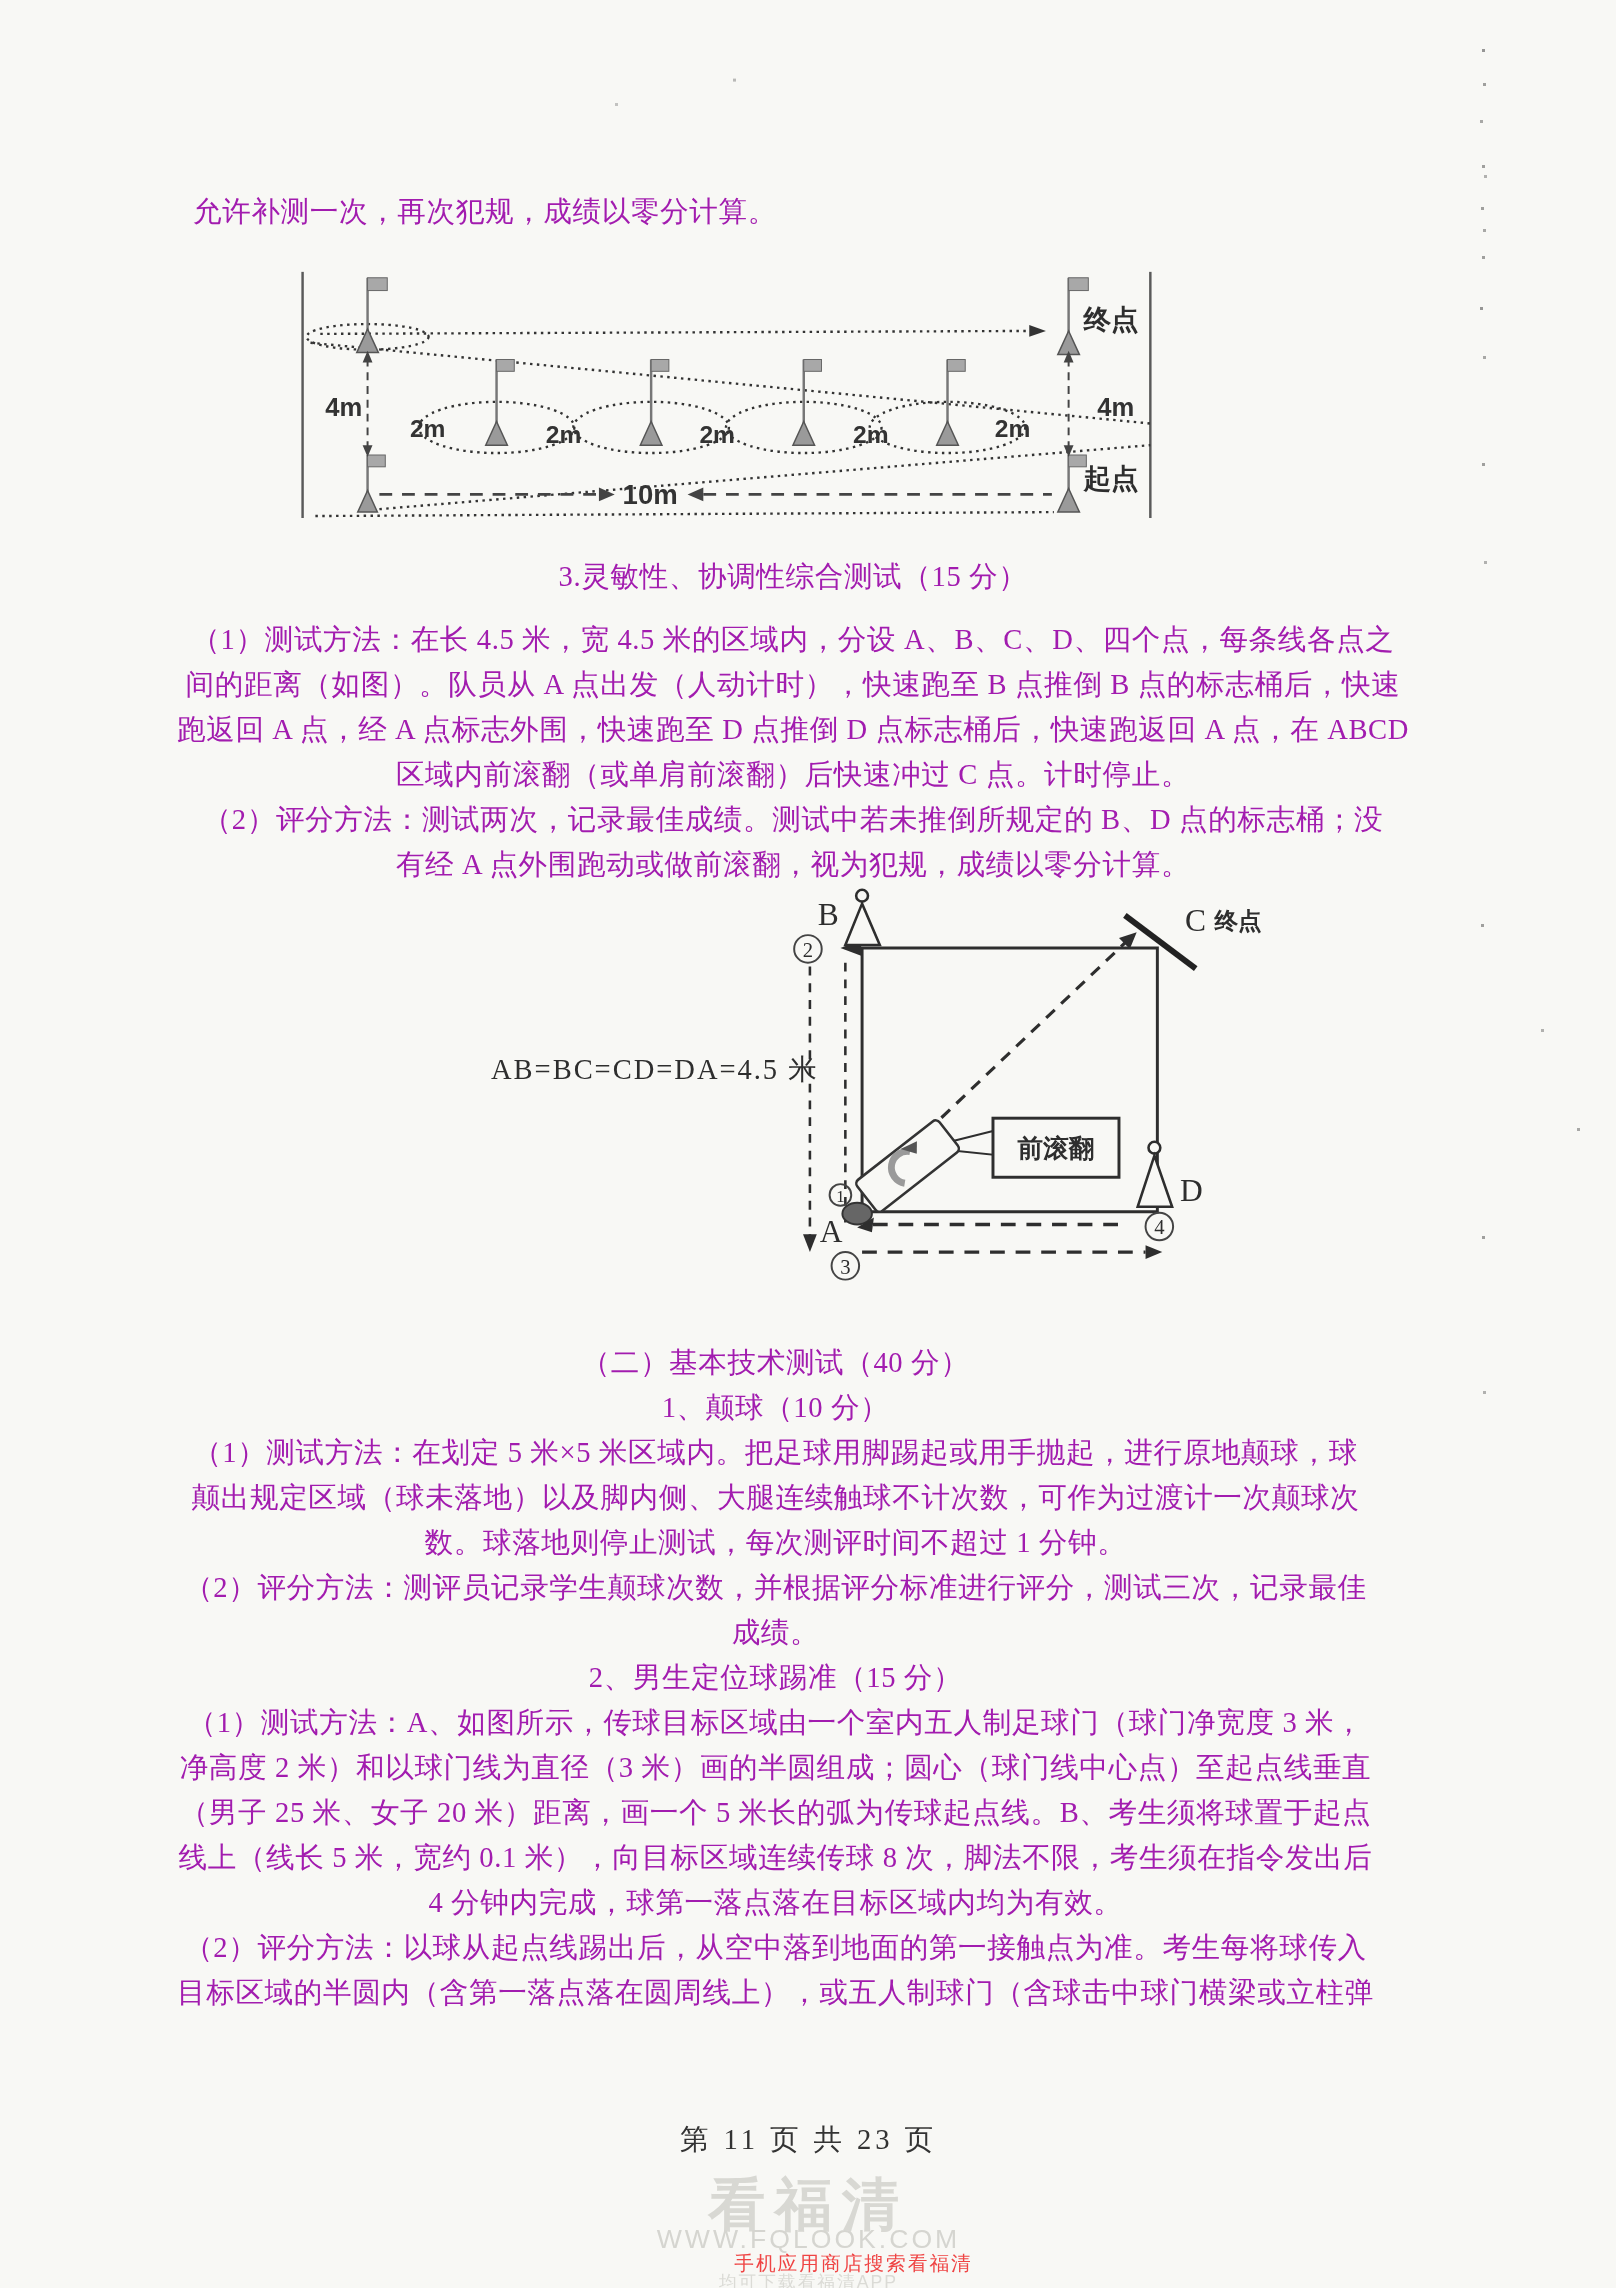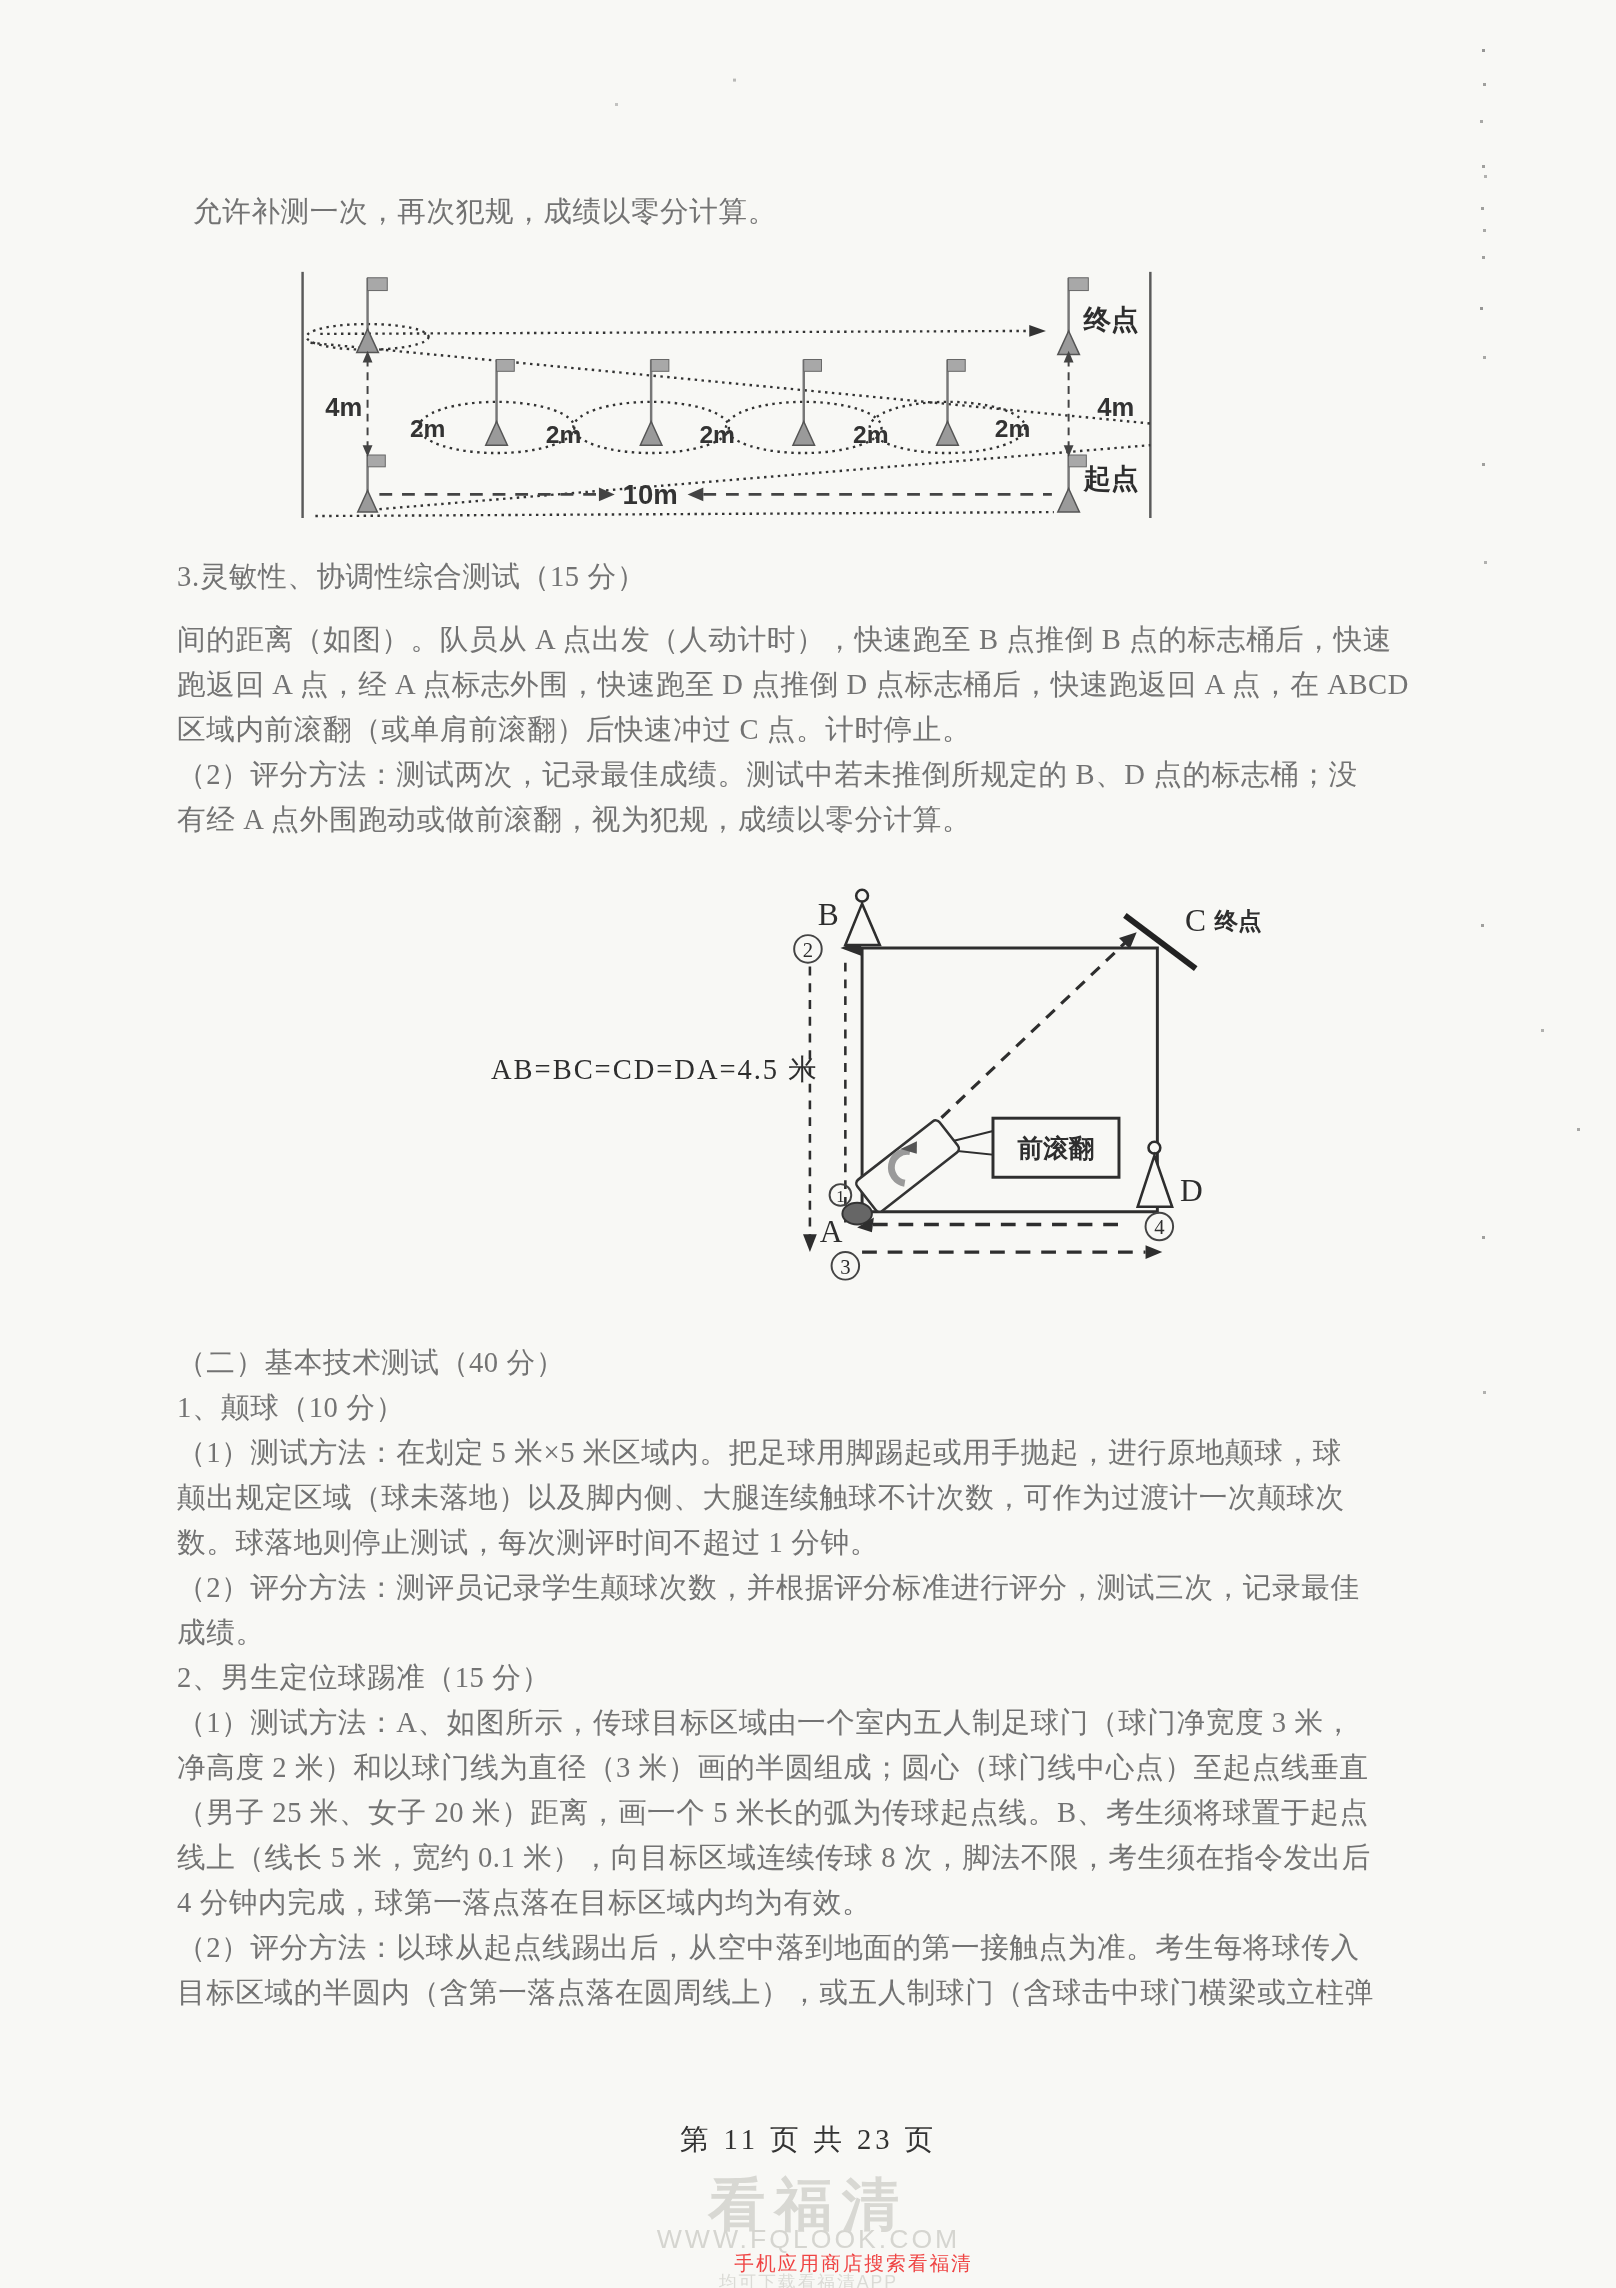--- a/index.html
+++ b/index.html
@@ -8,21 +8,22 @@
     width:1617px;height:2288px;
     background:#f8f8f5;
     overflow:hidden;
     font-family:"Liberation Serif","DejaVu Serif",serif;
     color:#2e2e2e;
   }
   .textblock{position:absolute;white-space:nowrap;}
   .line{
     height:45px;line-height:45px;
     font-size:28.6px;letter-spacing:0.6px;
-    color:#737373;
+    color:#a21caf;
+    text-align:center;
   }
   .heading-gap{margin-bottom:18px;}
   svg{position:absolute;}
   svg text{font-family:"Liberation Serif","DejaVu Serif",serif;fill:#2e2e2e;}
   .dimlabel{font-family:"Liberation Sans","DejaVu Sans",sans-serif;font-weight:bold;fill:#333;}
   .footer{
     position:absolute;left:0;top:2120px;width:100%;
     text-align:center;font-size:28.6px;letter-spacing:3.9px;color:#333;
   }
   .watermark{
@@ -150,20 +151,21 @@
     <text class="dimlabel" x="274" y="188" font-size="25">2m</text>
     <text class="dimlabel" x="430" y="188" font-size="25">2m</text>
     <text class="dimlabel" x="586" y="188" font-size="25">2m</text>
     <text class="dimlabel" x="730" y="182" font-size="25">2m</text>
     <text x="820" y="72" font-size="28" font-weight="bold">终点</text>
     <text x="820" y="234" font-size="28" font-weight="bold">起点</text>
   </svg>
 
   <div class="textblock" style="left:177px;top:554px">
     <div class="line heading-gap">3.灵敏性、协调性综合测试（15 分）</div>
+    <div class="line">（1）测试方法：在长 4.5 米，宽 4.5 米的区域内，分设 A、B、C、D、四个点，每条线各点之</div>
     <div class="line">间的距离（如图）。队员从 A 点出发（人动计时），快速跑至 B 点推倒 B 点的标志桶后，快速</div>
     <div class="line">跑返回 A 点，经 A 点标志外围，快速跑至 D 点推倒 D 点标志桶后，快速跑返回 A 点，在 ABCD</div>
     <div class="line">区域内前滚翻（或单肩前滚翻）后快速冲过 C 点。计时停止。</div>
     <div class="line">（2）评分方法：测试两次，记录最佳成绩。测试中若未推倒所规定的 B、D 点的标志桶；没</div>
     <div class="line">有经 A 点外围跑动或做前滚翻，视为犯规，成绩以零分计算。</div>
   </div>
 
   <svg style="left:463px;top:880px" width="808" height="438" viewBox="0 0 820 445">
 
     <text x="28" y="202" font-size="29" fill="#8a8a8a" letter-spacing="2">AB=BC=CD=DA=4.5 米</text>

